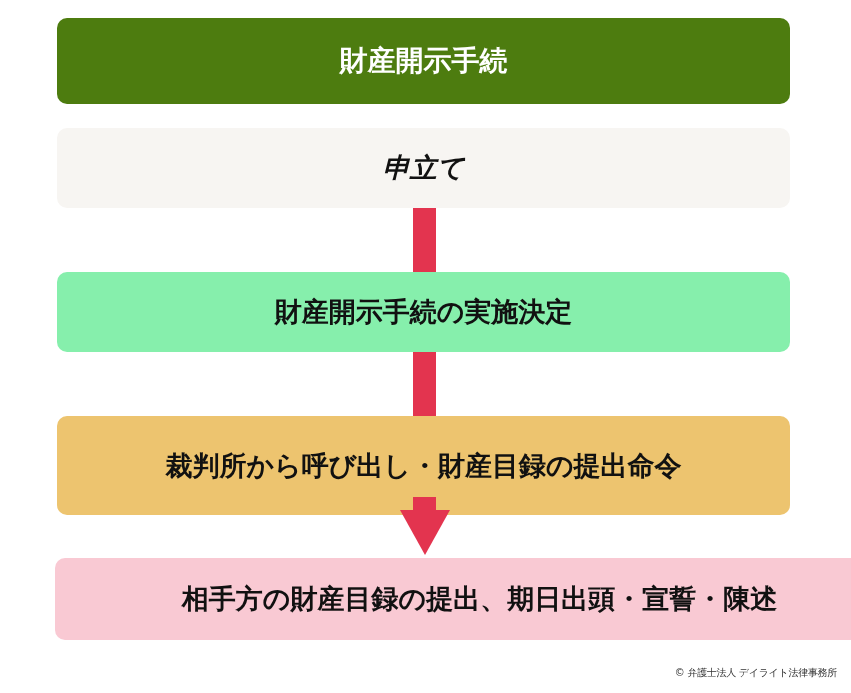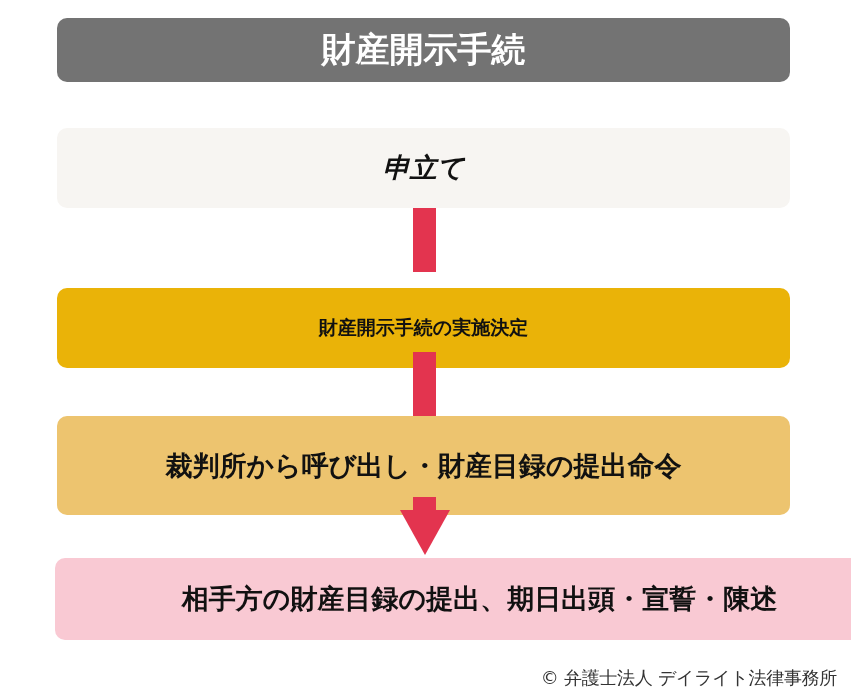--- a/index.html
+++ b/index.html
@@ -5,36 +5,36 @@
   html, body { margin: 0; padding: 0; }
   body {
     width: 851px; height: 693px; background: #ffffff; position: relative; overflow: hidden;
     font-family: "DejaVu Sans", "Liberation Sans", sans-serif;
   }
   .box {
     position: absolute; left: 57px; width: 733px; border-radius: 10px;
     display: flex; align-items: center; justify-content: center;
     font-weight: bold; color: #111111;
   }
-  .title-box { top: 18px; height: 64px; background: #737373; color: #ffffff; font-size: 34px; }
+  .title-box { top: 18px; height: 86px; background: #4d7c0f; color: #ffffff; font-size: 28px; }
   .step1 { top: 128px; height: 80px; background: #F7F5F2; font-size: 27px; font-style: italic; }
-  .step2 { top: 288px; height: 80px; background: #eab308; font-size: 19px; }
+  .step2 { top: 272px; height: 80px; background: #86efac; font-size: 27px; }
   .step3 { top: 416px; height: 99px; background: #EDC46F; font-size: 27px; }
   .step4 { top: 558px; height: 82px; background: #F9C9D3; font-size: 27px; left: 55px; width: 849px; }
   .bar { position: absolute; left: 413px; width: 23px; background: #E3344F; }
   .bar1 { top: 208px; height: 64px; }
   .bar2 { top: 352px; height: 64px; }
   .arrow-stem { position: absolute; left: 413px; top: 497px; width: 23px; height: 16px; background: #E3344F; }
   .arrow-head {
     position: absolute; left: 400px; top: 510px; width: 0; height: 0;
     border-left: 25px solid transparent; border-right: 25px solid transparent;
     border-top: 45px solid #E3344F;
   }
   .copyright {
-    position: absolute; right: 14px; top: 666px; font-size: 18px; color: #333333;
+    position: absolute; right: 14px; top: 666px; font-size: 10px; color: #333333;
     font-family: "DejaVu Sans", sans-serif; letter-spacing: -0.3px;
   }
 </style>
 </head>
 <body>
 
 <div class="box title-box">
   <span>財産開示手続</span>
 </div>
 

